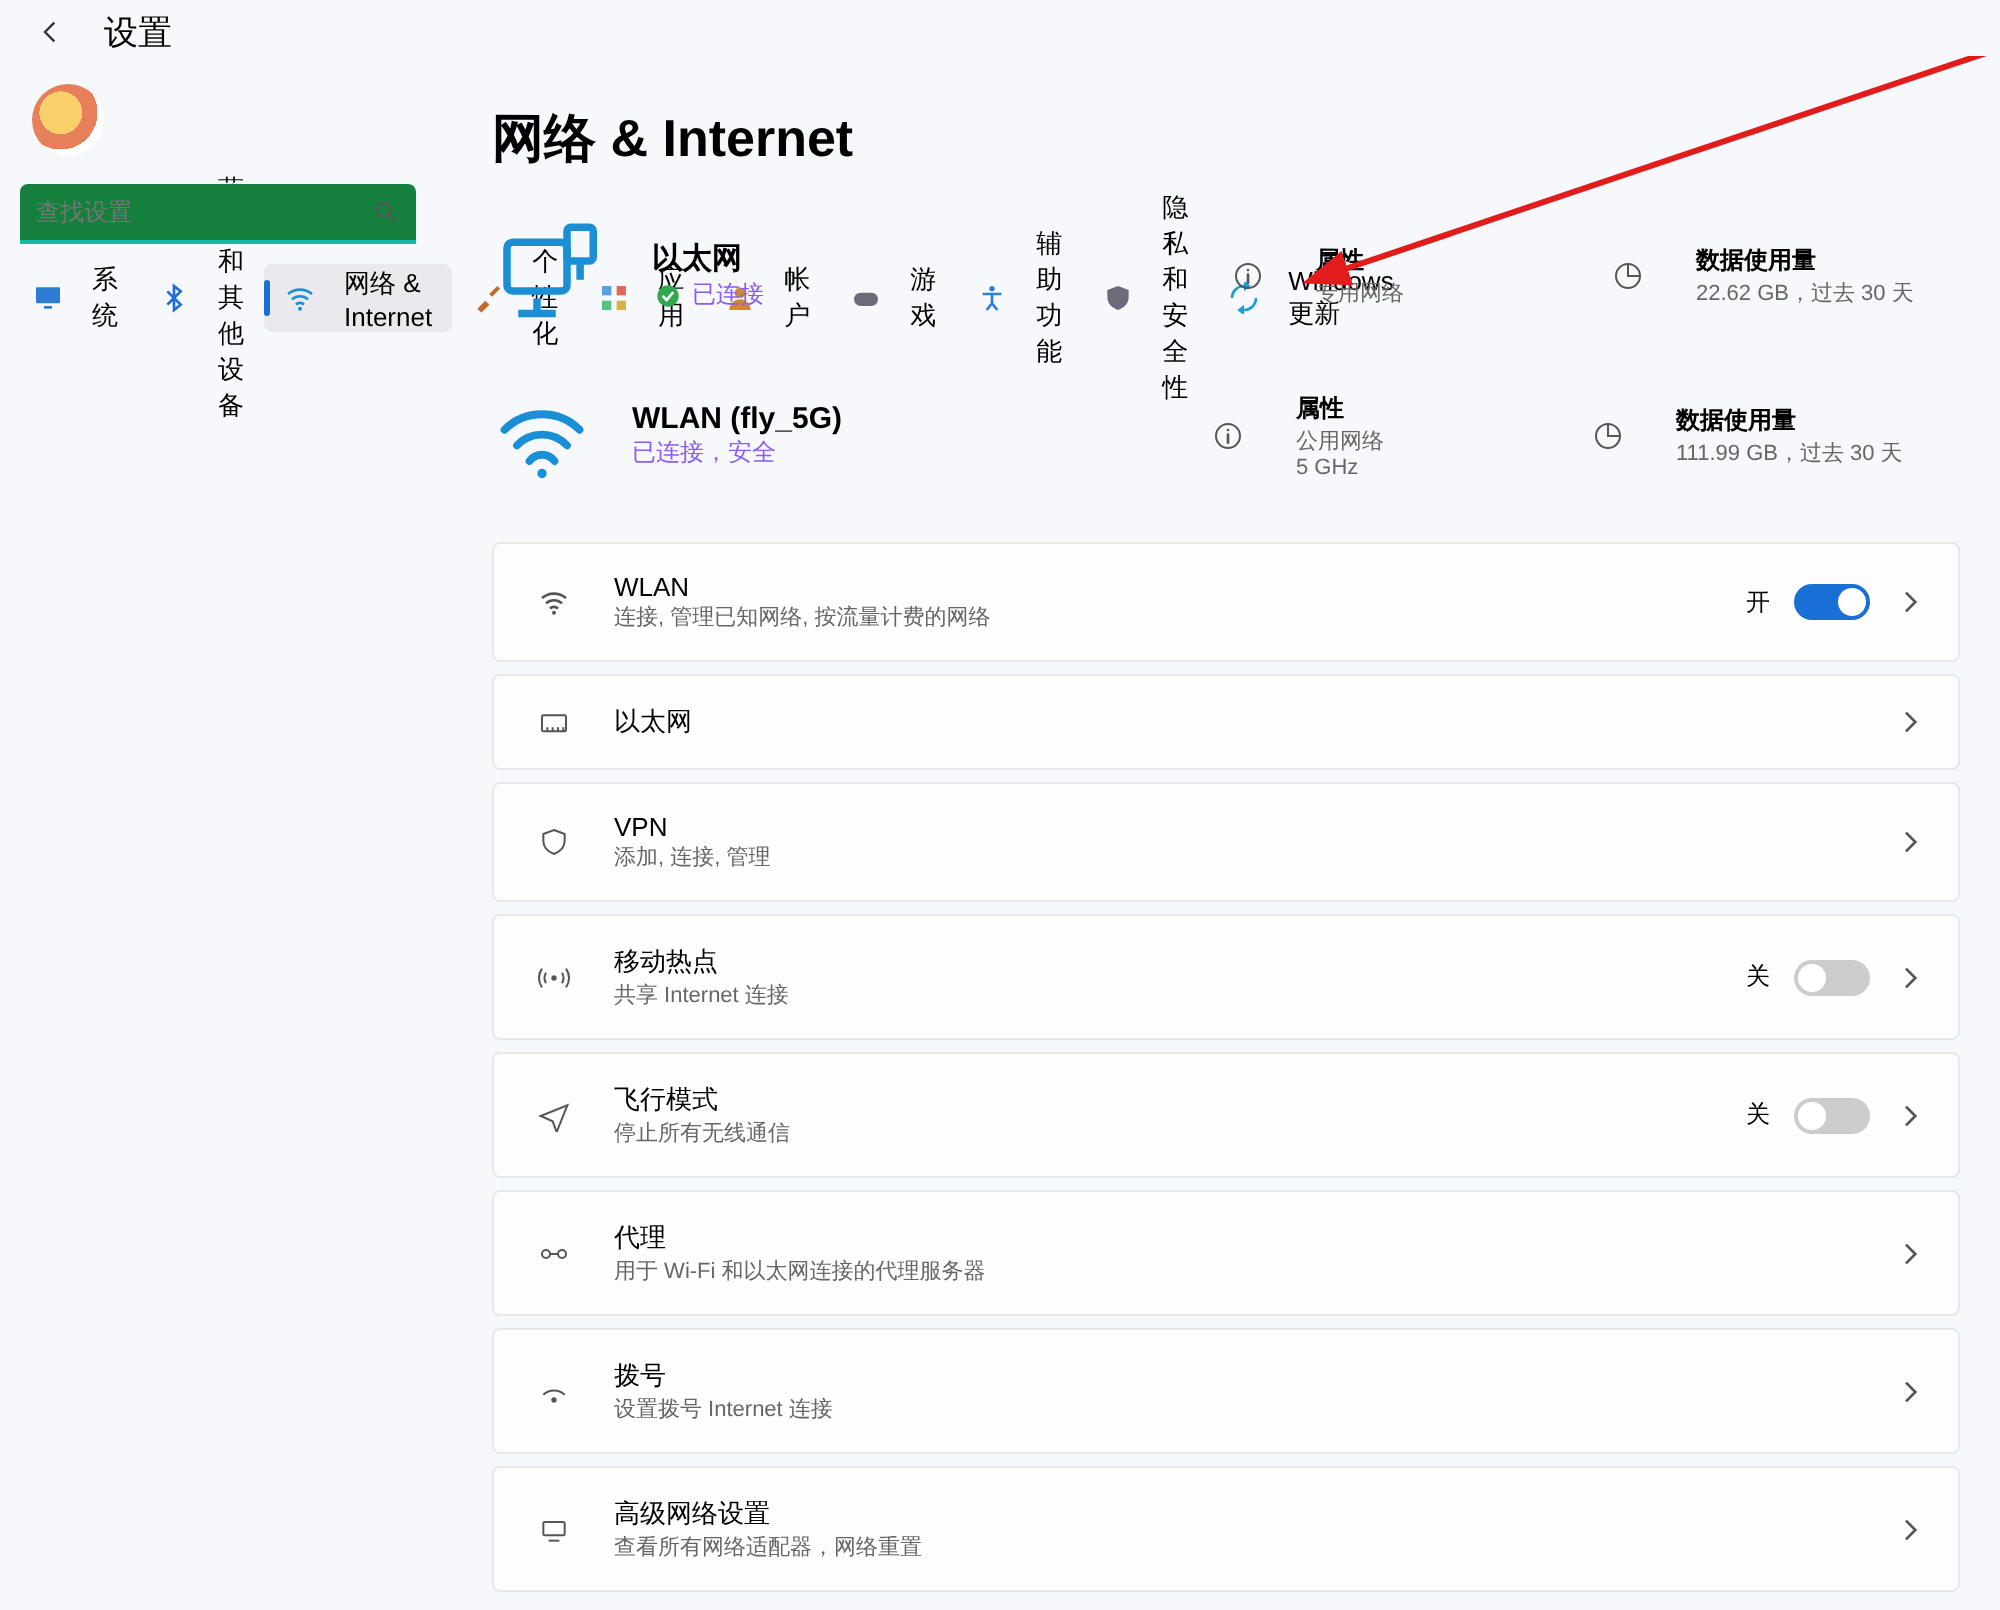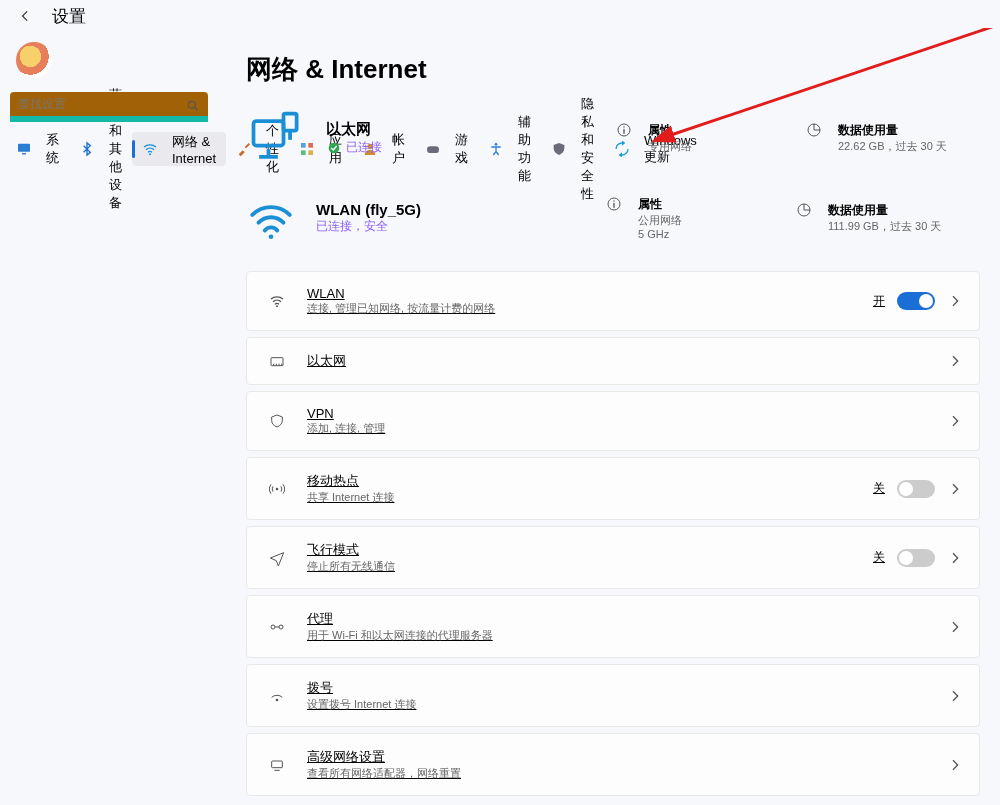--- a/index.html
+++ b/index.html
@@ -8,40 +8,40 @@
   .app { flex:1; display:flex; flex-direction:row; }
   
   .titlebar { display:flex; align-items:center; height:36px; padding:4px 10px 0 14px; }
   .back-btn { width:24px;height:24px;display:flex;align-items:center;justify-content:center;cursor:pointer;}
   .title-text { margin-left:14px; font-size:17px; }
   
   .sidebar { width:218px; padding:0 6px; display:flex; flex-direction:column; }
   .avatar { width:36px; height:36px; border-radius:50%; margin:14px 0 10px 10px;
     background: radial-gradient(circle at 40% 40%, #f7d06b 0 35%, #e77f5a 35% 60%, #fff 60% 100%); }
   .search-wrap { position:relative; margin:4px 4px 10px 4px;}
-  .search-input { width:100%; height:30px; border:none; border-bottom:6px solid #14b8a6; background:#a16207; padding:0 30px 0 8px; font-size:12px; outline:none; border-radius:4px 4px 0 0;}
+  .search-input { width:100%; height:30px; border:none; border-bottom:2px solid #14b8a6; background:#15803d; padding:0 30px 0 8px; font-size:12px; outline:none; border-radius:4px 4px 0 0;}
   .search-icon { position:absolute; right:8px; top:7px; }
   .nav { display:flex; flex-direction:row; gap:0px; }
   .nav-item { display:flex; align-items:center; height:34px; padding:0 10px; gap:14px; font-size:13px; border-radius:4px; cursor:pointer;}
   .nav-item.active { background:#eaeaee; position:relative;}
   .nav-item.active::before { content:""; position:absolute; left:0px; top:8px; bottom:8px; width:3px; border-radius:2px; background:#1a6fd6;}
   .nav-icon { width:16px; height:16px; display:flex;align-items:center;justify-content:center; }
   
   .main { flex:1; padding:24px 20px 10px 28px; overflow:auto;}
   .page-title { font-size:26px; font-weight:600; margin-bottom:14px;}
   .net-card { display:flex; align-items:center; gap:20px; padding:6px 0 12px 0;}
   .net-icon-big { width:62px; height:62px; display:flex;align-items:center;justify-content:center;}
   .net-main { flex:0 0 270px;}
   .net-title { font-size:15px; font-weight:600;}
   .net-sub { font-size:12px; color:#8b5cf6;}
-  .net-col { display:flex; gap:16px; flex:0 0 170px;}
+  .net-col { display:flex; align-items:center; gap:26px; flex:0 0 170px;}
   .net-col .texts { display:flex;flex-direction:column;}
   .net-col .ttl { font-size:12px; font-weight:600;}
   .net-col .sub { font-size:11px; color:#666;}
-  .row-card { background:#fdfdfd; border:1px solid #e8e8e8; border-radius:4px; display:flex; align-items:center; padding:14px 16px; margin-bottom:6px;text-decoration:underline;}
+  .row-card { background:#fdfdfd; border:1px solid #e8e8e8; border-radius:4px; display:flex; align-items:center; padding:14px 16px; margin-bottom:6px;}
   .row-icon { width:28px; display:flex;align-items:center;justify-content:center; color:#444;}
   .row-texts { margin-left:16px; flex:1;}
   .row-title { font-size:13px;}
   .row-sub { font-size:11px; color:#666;}
   .row-ctrl { display:flex; align-items:center; gap:12px;}
   .toggle { width:38px;height:18px;border-radius:10px;position:relative;}
   .toggle .knob{position:absolute;top:2px;width:14px;height:14px;border-radius:50%;}
   .toggle.on{background:#1a6fd6;} .toggle.on .knob{right:2px;background:#fff;}
   .toggle.off{background:#ccc;} .toggle.off .knob{left:2px;background:#fff;}
   .state-lbl { font-size:12px;}

